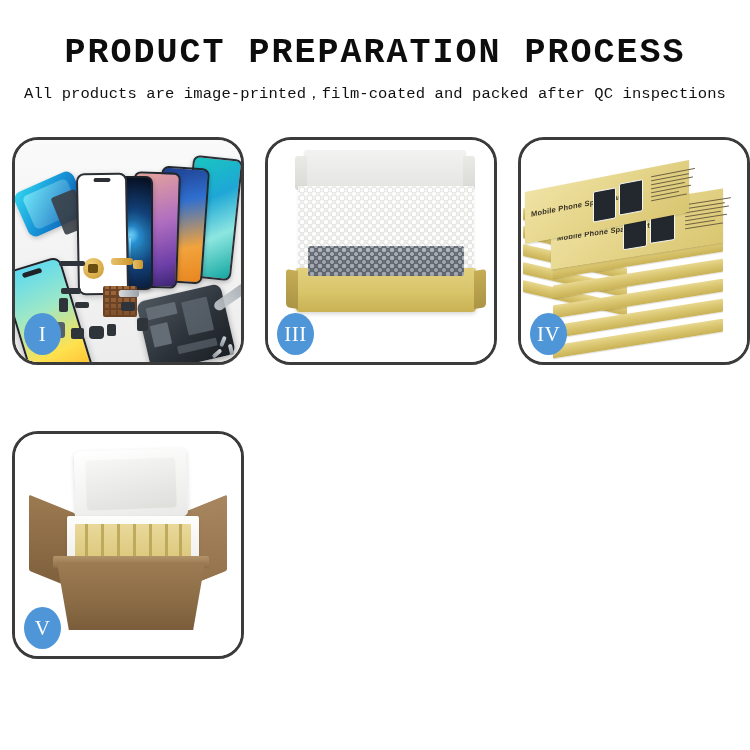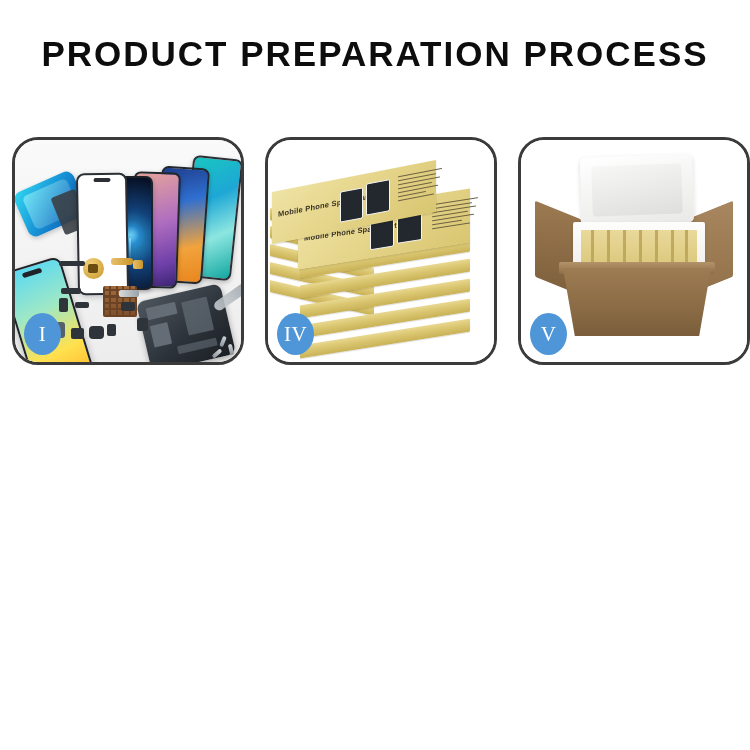--- a/index.html
+++ b/index.html
@@ -4,21 +4,21 @@
 <style>
   html,body{margin:0;padding:0;}
   body{
     width:750px;height:750px;background:#ffffff;
     font-family:"Liberation Sans","DejaVu Sans",sans-serif;
     overflow:hidden;position:relative;
   }
   .page{width:750px;height:750px;position:relative;}
 
   
-  .header{text-align:center;padding-top:36px;}
+  .header{text-align:center;padding-top:36px;font-family:Liberation Mono, monospace;}
   .title{
     font-size:35px;font-weight:700;color:#0d0d0d;
     letter-spacing:2.0px;line-height:1;white-space:nowrap;
   }
   .subtitle{
     font-size:15.5px;font-weight:400;color:#111111;
     letter-spacing:.1px;margin-top:12px;white-space:nowrap;
   }
 
   
@@ -232,20 +232,21 @@
      clip-path:polygon(0 22%,100% 0,100% 56%,0 100%);}
   .c6-patch{position:absolute;background:rgba(150,124,90,.55);border-radius:1px;}
 </style>
 </head>
 <body>
 
 <div class="page">
 
   <div class="header">
     <div class="title">PRODUCT PREPARATION PROCESS</div>
+    <div class="subtitle">All products are image-printed，film-coated and packed after QC inspections</div>
   </div>
 
   <div class="grid">
 
     <div class="panel">
       <div class="stage p1">
         <div class="bluepart"></div>
         <div class="smallboard"></div>
 
         <div class="ph ph-a"></div>
@@ -287,20 +288,32 @@
         <div class="pt" style="left:106px;top:162px;width:14px;height:9px;"></div>
         <div class="pt" style="left:122px;top:178px;width:11px;height:13px;"></div>
         <div class="scr" style="left:206px;top:196px;transform:rotate(22deg);"></div>
         <div class="scr" style="left:214px;top:204px;transform:rotate(-14deg);"></div>
         <div class="scr" style="left:200px;top:208px;transform:rotate(48deg);"></div>
       </div>
       <div class="badge">I</div>
     </div>
 
 
+    <div class="panel">
+      <div class="stage p3">
+        <div class="lid-back"></div>
+        <div class="foam"></div>
+        <div class="tray">
+          <div class="tray-inner"></div>
+          <div class="tray-lft"></div>
+          <div class="tray-rgt"></div>
+        </div>
+      </div>
+      <div class="badge">III</div>
+    </div>
 
     <div class="panel">
       <div class="stage p4">
 
         <div class="edge" style="left:2px;top:80px;width:104px;height:12px;transform:skewY(13deg);"></div>
         <div class="edge" style="left:2px;top:98px;width:104px;height:12px;transform:skewY(13deg);"></div>
         <div class="edge" style="left:2px;top:116px;width:104px;height:12px;transform:skewY(13deg);"></div>
         <div class="edge" style="left:2px;top:134px;width:104px;height:12px;transform:skewY(13deg);"></div>
         <div class="edge" style="left:2px;top:152px;width:104px;height:12px;transform:skewY(13deg);"></div>
 

